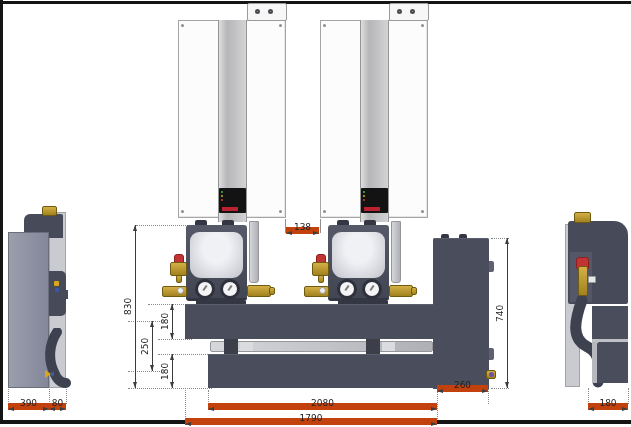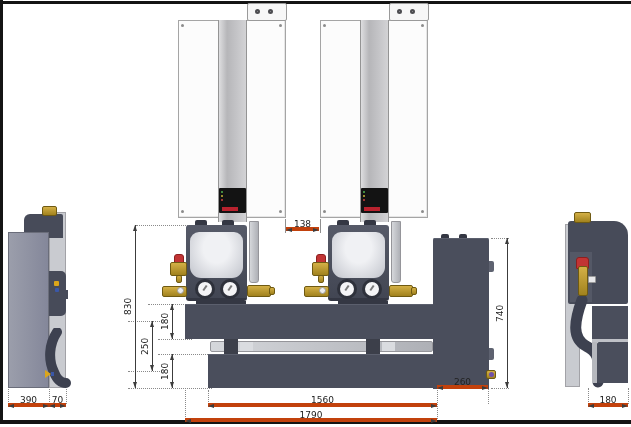--- a/index.html
+++ b/index.html
@@ -27,21 +27,21 @@
   .pwindow{background:radial-gradient(ellipse at 50% 35%,#f0f1f4 35%,#d3d5db 75%,#bfc2c9);border-radius:9px 9px 11px 11px;}
   .gauge{width:20px;height:20px;border-radius:50%;background:#f4f4f6;border:3px solid #2e313b;}
   .gauge:after{content:'';position:absolute;left:6px;top:3px;width:2px;height:6px;background:#7a7a7a;transform:rotate(35deg);}
   .nub{background:#343743;border-radius:2px 2px 0 0;}
   .pipe{background:linear-gradient(90deg,#d5d7db,#aeb0b6);border:1px solid #95959a;border-radius:0 0 3px 3px;}
   .redcap{background:#c23434;border:1px solid #8d1f1f;border-radius:3px 3px 1px 1px;}
   .whitedot{background:#ececec;border:1px solid #9a9a9a;border-radius:50%;}
   .tab{background:#5e6270;border-radius:0 2px 2px 0;}
   .purple{background:#7050a8;border-radius:50%;}
   
-  .dim-h{position:absolute;border-top:4px solid #c2410c;}
+  .dim-h{position:absolute;border-top:7px solid #c2410c;}
   .dim-h:before{content:'';position:absolute;left:0;top:-3px;width:0;height:0;
      border-top:2.5px solid transparent;border-bottom:2.5px solid transparent;border-right:6.5px solid #3c3c3c;}
   .dim-h:after{content:'';position:absolute;right:0;top:-3px;width:0;height:0;
      border-top:2.5px solid transparent;border-bottom:2.5px solid transparent;border-left:6.5px solid #3c3c3c;}
   .dim-h .lbl{position:absolute;left:0;right:0;bottom:2px;text-align:center;
      font-size:9px;line-height:9px;color:#222;white-space:nowrap;}
   .dim-v{position:absolute;border-left:1px solid #3c3c3c;}
   .dim-v:before{content:'';position:absolute;top:0;left:-3px;width:0;height:0;
      border-left:2.5px solid transparent;border-right:2.5px solid transparent;border-bottom:6.5px solid #3c3c3c;}
   .dim-v:after{content:'';position:absolute;bottom:0;left:-3px;width:0;height:0;
@@ -219,31 +219,31 @@
   <div class="dim-v" style="left:152px;top:321px;height:50px;">
     <span class="lbl">250</span>
   </div>
   <div class="dim-v" style="left:172px;top:354px;height:34px;">
     <span class="lbl">180</span>
   </div>
   <div class="dim-v" style="left:507px;top:238px;height:150px;">
     <span class="lbl">740</span>
   </div>
   <div class="dim-h" style="left:208px;top:403px;width:229px;">
-    <span class="lbl">1560</span>
+    <span class="lbl">2080</span>
   </div>
   <div class="dim-h" style="left:437px;top:385px;width:51px;">
     <span class="lbl">260</span>
   </div>
   <div class="dim-h" style="left:185px;top:418px;width:252px;">
     <span class="lbl">1790</span>
   </div>
   <div class="dim-h" style="left:8px;top:403px;width:41px;">
     <span class="lbl">390</span>
   </div>
   <div class="dim-h" style="left:49px;top:403px;width:17px;">
-    <span class="lbl">70</span>
+    <span class="lbl">80</span>
   </div>
   <div class="dim-h" style="left:588px;top:403px;width:40px;">
     <span class="lbl">180</span>
   </div>
 
 </div>
 
 </body></html>

